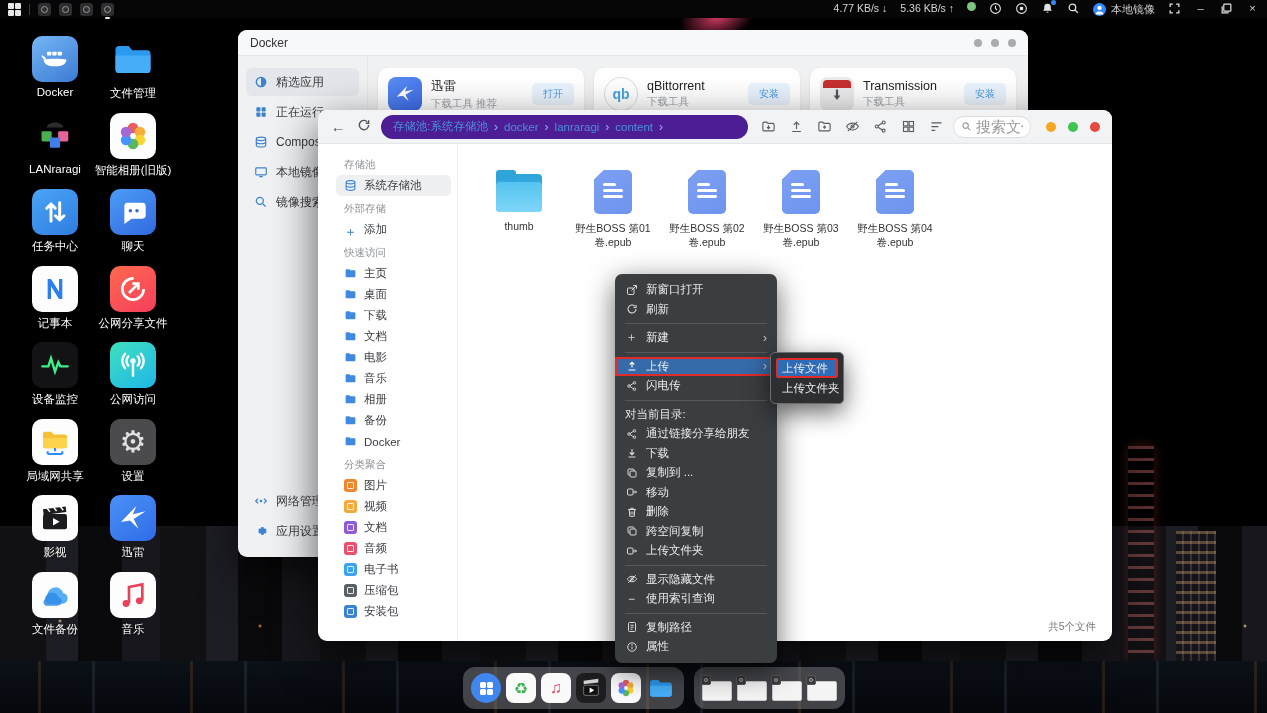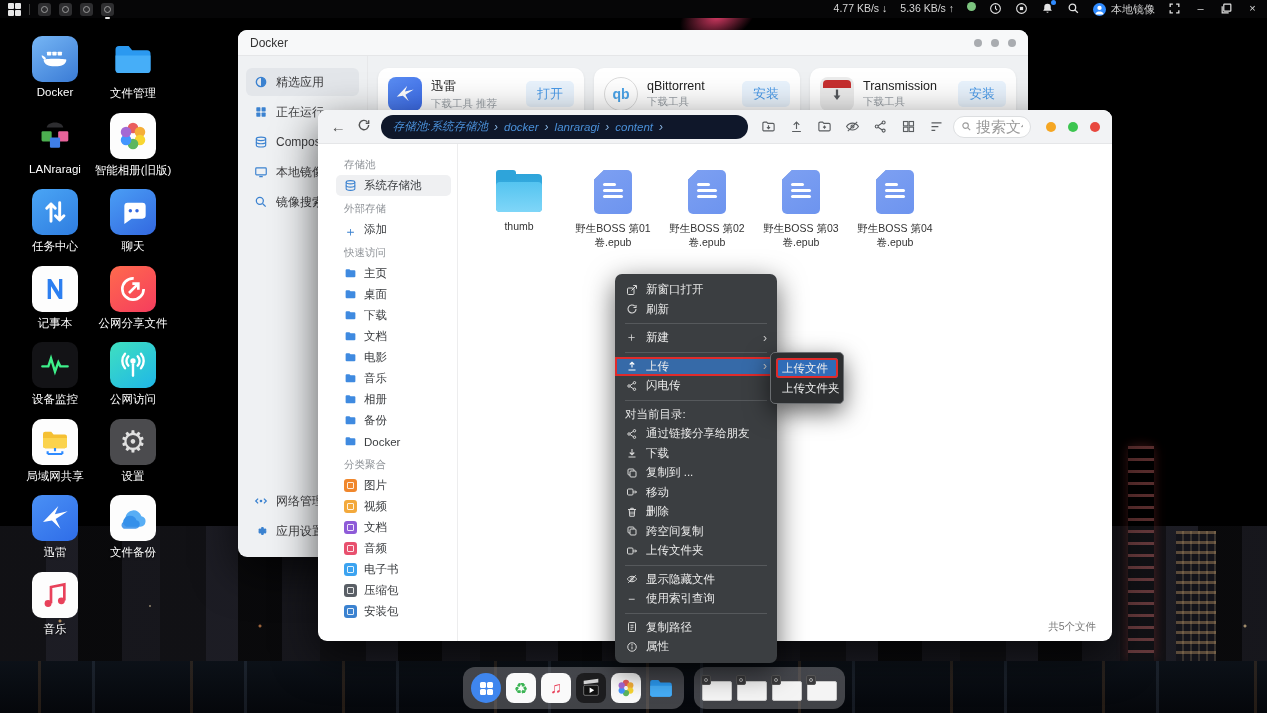--- a/index.html
+++ b/index.html
@@ -111,32 +111,32 @@
     justify-content:center; flex-shrink:0; }
   .ci-thunder{ background:linear-gradient(145deg,#5a8df2,#3b6ae8); }
   .ci-qb{ background:#fff; border:1px solid #dcdcdc; border-radius:50%; color:#4aa3e8;
     font-weight:bold; font-size:14px; }
   .ci-tr{ background:#ececec; position:relative; overflow:hidden; }
   .ci-tr::before{ content:""; position:absolute; left:3px; right:3px; top:3px; height:8px;
     background:#c62f2f; border-radius:4px 4px 0 0; }
   .dw-card-txt{ display:flex; flex-direction:column; gap:2px; min-width:0; }
   .dw-card-name{ font-size:12.5px; color:#222; }
   .dw-card-desc{ font-size:10.5px; color:#9aa0a6; white-space:nowrap; }
-  .dw-card-btn{ margin-left:auto; background:#e9f3fd; color:#4a9ae8; font-size:13px;
+  .dw-card-btn{ margin-left:auto; background:#e9f3fd; color:#4a9ae8; font-size:10px;
     padding:4px 11px; border:none; border-radius:5px; }
 
   
   .fm-win{ left:318px; top:110px; width:794px; height:531px; background:#fff; z-index:3;
     display:flex; flex-direction:column; overflow:hidden; }
   .fm-toolbar{ height:34px; background:#f2f3f5; border-bottom:1px solid #e5e6e8; display:flex;
     align-items:center; padding:0 12px; gap:9px; flex-shrink:0; }
   .fm-nav{ color:#555; font-size:15px; width:18px; text-align:center; }
   .fm-nav svg{ width:14px; height:14px; }
-  .crumb-bar{ width:400px; height:24px; background:#0f172a; border-radius:13px; display:flex;
-    align-items:center; padding:0 12px; gap:6px; font-size:11.5px; overflow:hidden;font-style:italic; }
+  .crumb-bar{ width:400px; height:24px; background:#4c1d95; border-radius:13px; display:flex;
+    align-items:center; padding:0 12px; gap:6px; font-size:11.5px; overflow:hidden; }
   .crumb{ color:#4a90d9; white-space:nowrap; }
   .crumb-sep{ color:#8db9e8; font-size:12px; }
   .fm-tools{ display:flex; align-items:center; gap:13px; margin-left:4px; }
   .fm-tool{ width:15px; height:15px; color:#5a5d60; display:flex; }
   .fm-tool svg{ width:100%; height:100%; }
   .fm-search{ width:84px; height:22px; border:1px solid #dcdee0; border-radius:12px; background:#fff;
     display:flex; align-items:center; padding:0 7px; gap:4px; }
   .fm-search svg{ width:11px; height:11px; color:#9a9a9a; flex-shrink:0; }
   .fm-search input{ border:none; outline:none; width:100%; font-size:15px; color:#555;
     font-family:inherit; background:transparent;text-align:center; }
@@ -415,20 +415,31 @@
             <path d="M3 6a1.6 1.6 0 0 1 1.6-1.6h4.6l1.7 2H19.4A1.6 1.6 0 0 1 21 8v7a1.6 1.6 0 0 1-1.6 1.6H4.6A1.6 1.6 0 0 1 3 15z" fill="#f5c033"></path>
             <path d="M3 9h18v6a1.6 1.6 0 0 1-1.6 1.6H4.6A1.6 1.6 0 0 1 3 15z" fill="#fbd34d"></path>
             <path d="M12 16.5v2.5M6.5 21h11M6.5 19v2M17.5 19v2" stroke="#2f8bff" stroke-width="1.6" fill="none"></path>
           </svg>
         </span>
       <span class="desk-label">局域网共享</span>
     </div>
     <div class="desk-item">
       <span class="desk-art art-gear">⚙</span>
       <span class="desk-label">设置</span>
+    </div>
+    <div class="desk-item">
+      <span class="desk-art art-white">
+        <svg viewBox="0 0 24 24">
+            <path d="M3 5.5l17-2.2.5 4.2-17 2.2z" fill="#1c1c1e"></path>
+            <rect x="3" y="9" width="18" height="11.5" rx="1.6" fill="#1c1c1e"></rect>
+            <path d="M6 4.6l2.2 2.8M11 4l2.2 2.8M16 3.4l2.2 2.8" stroke="#fff" stroke-width="1.1"></path>
+            <path d="M10.5 12l5 2.8-5 2.8z" fill="#fff"></path>
+          </svg>
+        </span>
+      <span class="desk-label">影视</span>
     </div>
     <div class="desk-item">
       <span class="desk-art art-thunder">
         <svg viewBox="0 0 24 24">
             <path d="M3 15L14.5 3l-2.6 6.2L21.5 7l-9 5.8 3.6 7.2-6.4-6.2z" fill="#fff"></path>
           </svg>
         </span>
       <span class="desk-label">迅雷</span>
     </div>
     <div class="desk-item">

